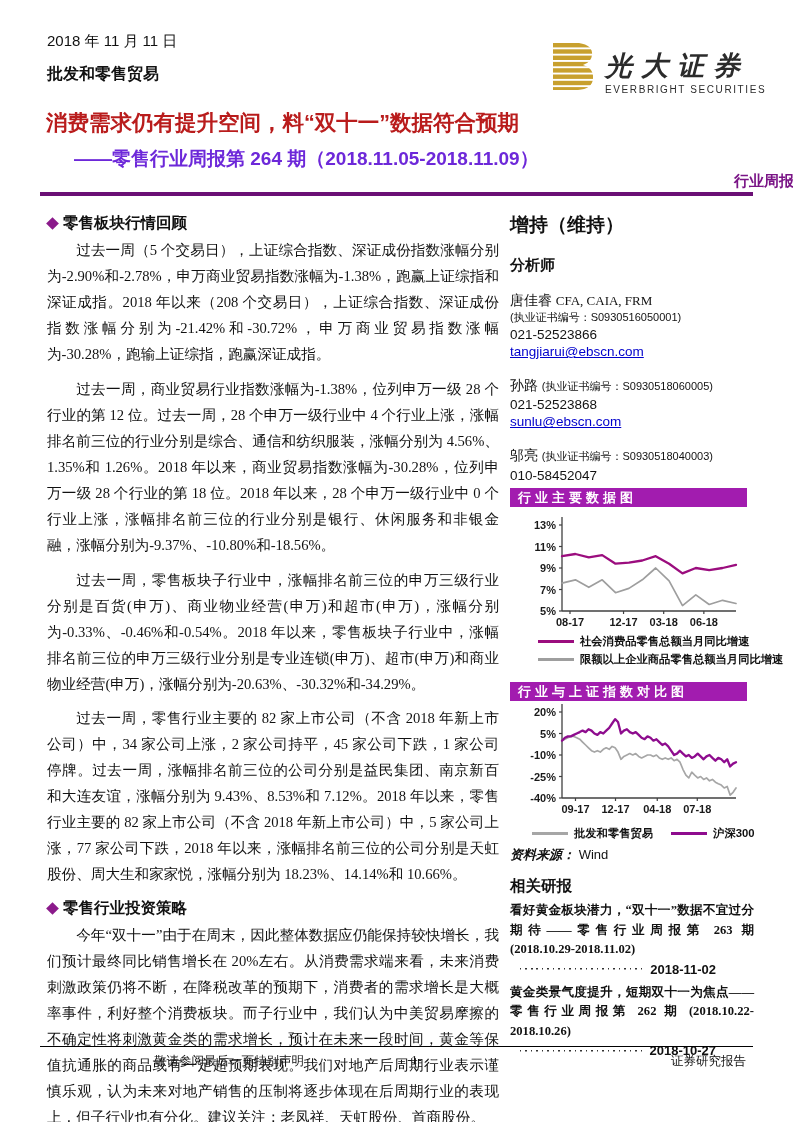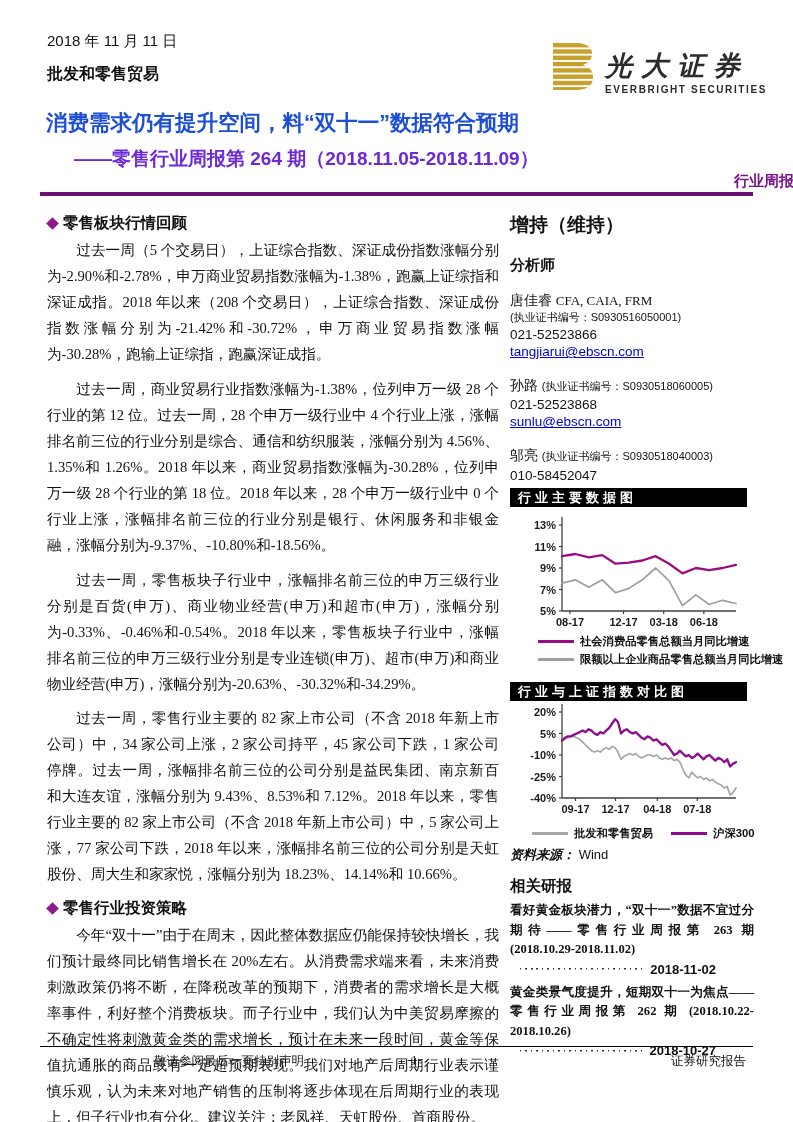--- a/index.html
+++ b/index.html
@@ -6,22 +6,22 @@
   .page{position:relative;width:793px;height:1122px;background:#fff;overflow:hidden;
         font-family:"Liberation Sans",sans-serif;color:#1a1a1a;padding-left:48px;}
 
   
   .date{position:absolute;left:47px;top:32px;font-size:15px;color:#111;}
   .sector{position:absolute;left:47px;top:64px;font-size:16px;font-weight:bold;color:#111;}
   .logo{position:absolute;left:553px;top:40px;width:200px;height:62px;}
   .logo-mark{position:absolute;left:0;top:2px;}
   .logo-cn{position:absolute;left:52px;top:8px;font-family:"Liberation Serif",serif;
            font-size:27px;font-weight:bold;font-style:italic;letter-spacing:9px;color:#2b2b2b;white-space:nowrap;}
-  .logo-en{position:absolute;left:52px;top:44px;font-size:10px;font-weight:bold;letter-spacing:1.6px;color:#2b2b2b;white-space:nowrap;text-align:center;}
-  .title{position:absolute;left:46px;top:108px;width:660px;font-size:21.5px;font-weight:bold;color:#1d4ed8;}
+  .logo-en{position:absolute;left:52px;top:44px;font-size:10px;font-weight:normal;letter-spacing:1.6px;color:#2b2b2b;white-space:nowrap;text-align:center;}
+  .title{position:absolute;left:46px;top:108px;width:660px;font-size:21.5px;font-weight:bold;color:#b91c1c;}
   .subtitle{position:absolute;left:74px;top:146px;width:660px;font-size:19px;font-weight:bold;color:#6d28d9;}
   .report-type{position:absolute;right:47px;top:172px;font-size:15px;font-weight:bold;color:#7A1486;}
   .header-rule{position:absolute;left:40px;top:192px;width:713px;height:4px;background:#6B0F75;}
 
   
   .left-col{position:absolute;left:47px;top:203px;width:452px;}
   .sec-head{display:flex;align-items:center;font-family:"Liberation Serif",serif;
             font-size:15.5px;font-weight:bold;color:#111;margin:10px 0 4px 0;}
   .diamond{width:9px;height:9px;background:#8B1A8B;transform:rotate(45deg);margin:0 6px 0 1px;flex:0 0 auto;}
   .para{font-family:"Liberation Serif",serif;font-size:14.6px;line-height:1.78;text-align:justify;
@@ -32,21 +32,21 @@
   .analysts{position:absolute;left:510px;top:256px;width:250px;}
   .an-head{font-size:15px;font-weight:bold;margin-bottom:10px;color:#111;}
   .an-group{margin-bottom:13px;}
   .an-line{font-size:13.5px;line-height:1.35;color:#111;margin-top:16px;}
   .an-name{font-size:14px;color:#111;}
   .an-cred{font-family:"Liberation Serif",serif;font-size:13px;color:#111;}
   .an-lic{font-size:11px;color:#111;}
   .an-phone{font-size:13.5px;margin-top:2px;color:#111;}
   .an-email{display:inline-block;font-size:13.5px;color:#0000CC;text-decoration:underline;margin-top:2px;cursor:pointer;}
 
-  .chart-bar{position:absolute;left:510px;width:237px;height:19px;background:#000000;color:#fff;
+  .chart-bar{position:absolute;left:510px;width:237px;height:19px;background:#a21caf;color:#fff;
              font-family:"Liberation Serif",serif;font-size:13px;font-weight:bold;
              letter-spacing:4px;line-height:19px;padding-left:8px;box-sizing:border-box;white-space:nowrap;}
   #bar1{top:488px;} #bar2{top:682px;}
   #chart1-svg{position:absolute;left:510px;top:505px;}
   #chart2-svg{position:absolute;left:510px;top:700px;}
   .legend1{position:absolute;left:538px;top:634px;width:220px;}
   .leg-row{display:flex;align-items:center;margin-bottom:3px;}
   .legline{display:inline-block;width:36px;height:2.6px;margin-right:6px;flex:0 0 auto;}
   .leg-text{font-family:Liberation Sans, sans-serif;font-size:11.3px;font-weight:bold;color:#111;white-space:nowrap;}
   .legend2{position:absolute;left:532px;top:826px;display:flex;gap:18px;}

